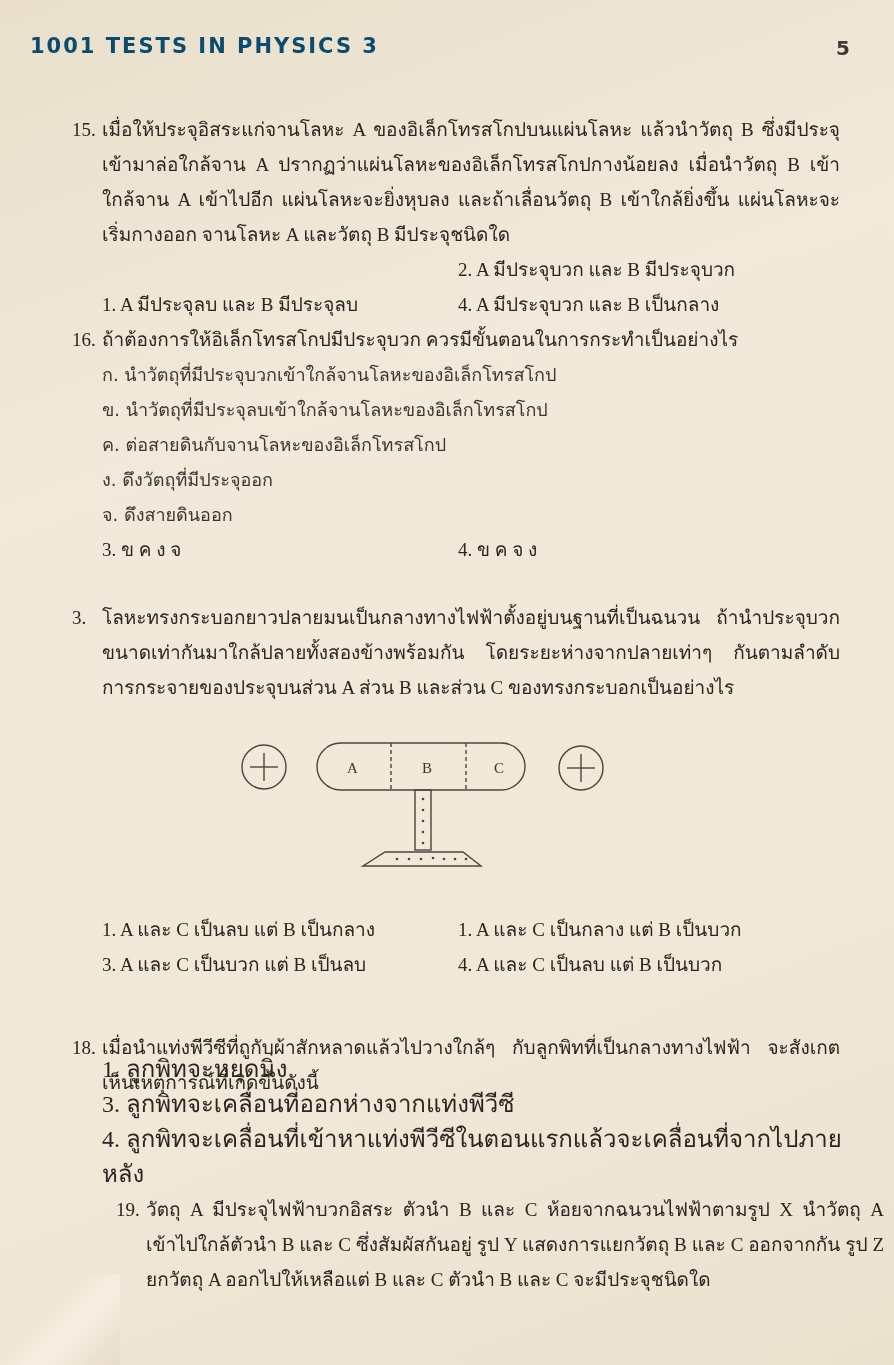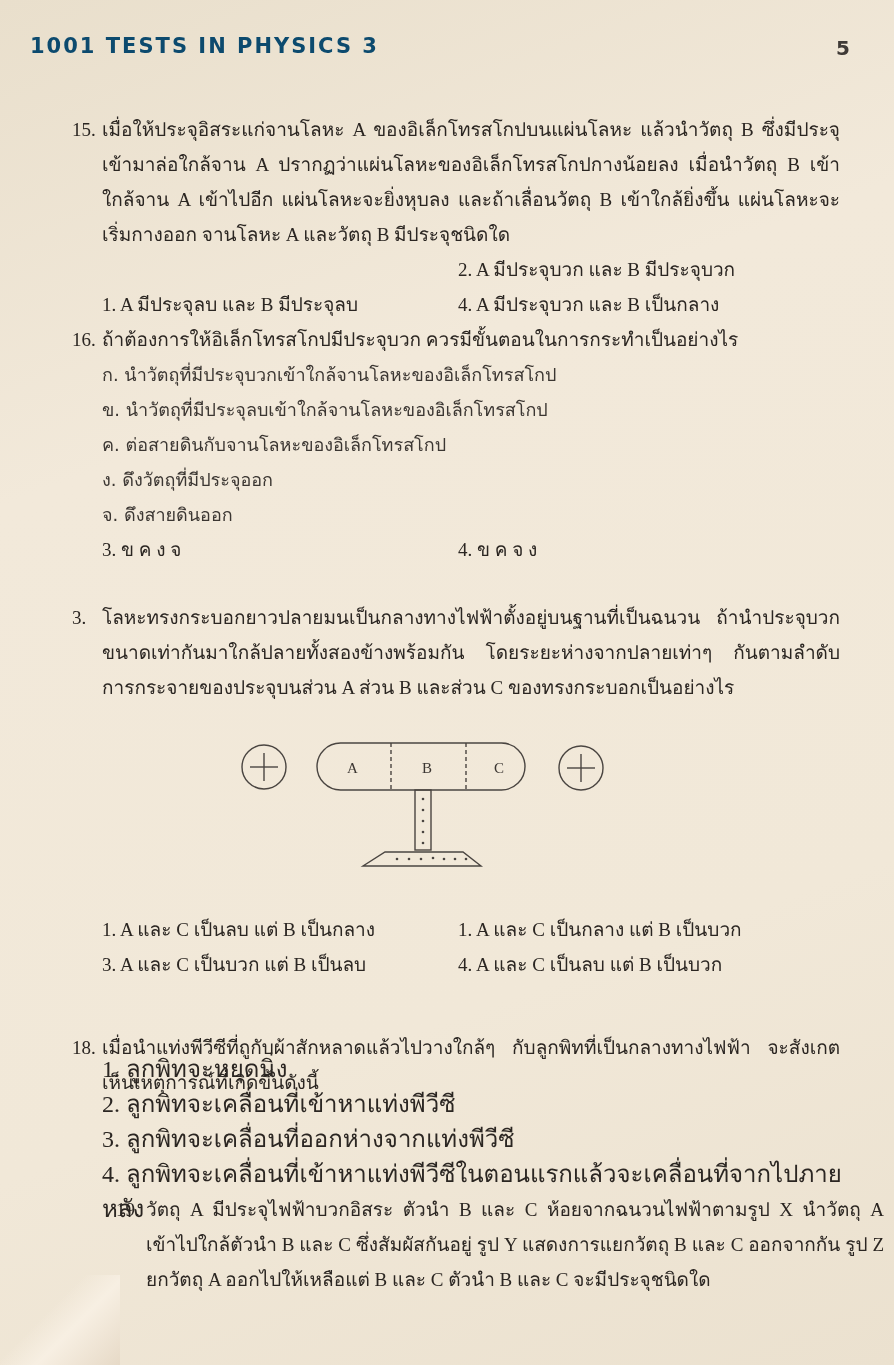--- a/index.html
+++ b/index.html
@@ -136,21 +136,20 @@
     <span class="opt right">4. A และ C เป็นลบ แต่ B เป็นบวก</span>
   </div>
 </div>
 
 <div class="q" style="top:982px;margin-top:48px;">
   <div class="qnum">18.</div>
   <div class="qtext">เมื่อนำแท่งพีวีซีที่ถูกับผ้าสักหลาดแล้วไปวางใกล้ๆ  กับลูกพิทที่เป็นกลางทางไฟฟ้า  จะสังเกตเห็นเหตุการณ์ที่เกิดขึ้นดังนี้</div>
 </div>
 <div class="list18" style="top:1052px;">
   <div class="list-item">1. ลูกพิทจะหยุดนิ่ง</div>
-  <div class="list-item">2. ลูกพิทจะเคลื่อนที่เข้าหาแท่งพีวีซี</div>
   <div class="list-item">3. ลูกพิทจะเคลื่อนที่ออกห่างจากแท่งพีวีซี</div>
   <div class="list-item">4. ลูกพิทจะเคลื่อนที่เข้าหาแท่งพีวีซีในตอนแรกแล้วจะเคลื่อนที่จากไปภายหลัง</div>
 </div>
 
 <div class="q" style="top:1192px;margin-left:44px;">
   <div class="qnum">19.</div>
   <div class="qtext">วัตถุ A มีประจุไฟฟ้าบวกอิสระ ตัวนำ B และ C ห้อยจากฉนวนไฟฟ้าตามรูป X นำวัตถุ A เข้าไปใกล้ตัวนำ B และ C ซึ่งสัมผัสกันอยู่ รูป Y แสดงการแยกวัตถุ B และ C ออกจากกัน รูป Z ยกวัตถุ A ออกไปให้เหลือแต่ B และ C ตัวนำ B และ C จะมีประจุชนิดใด</div>
 </div>
 
 <div class="fold"></div>

